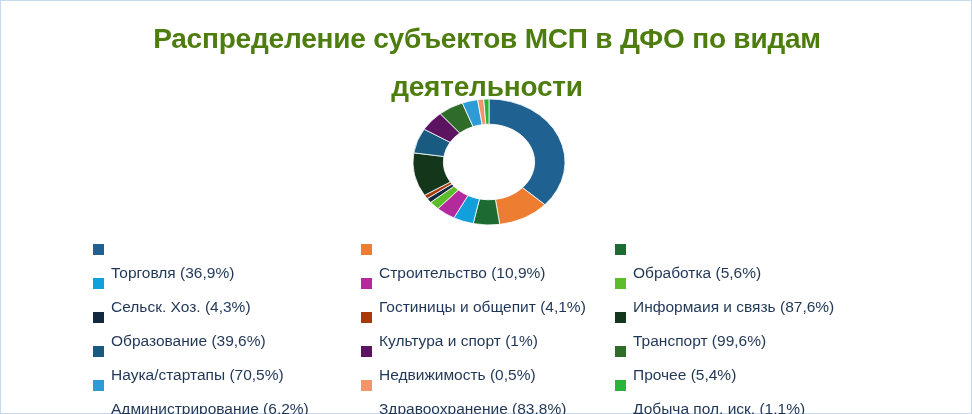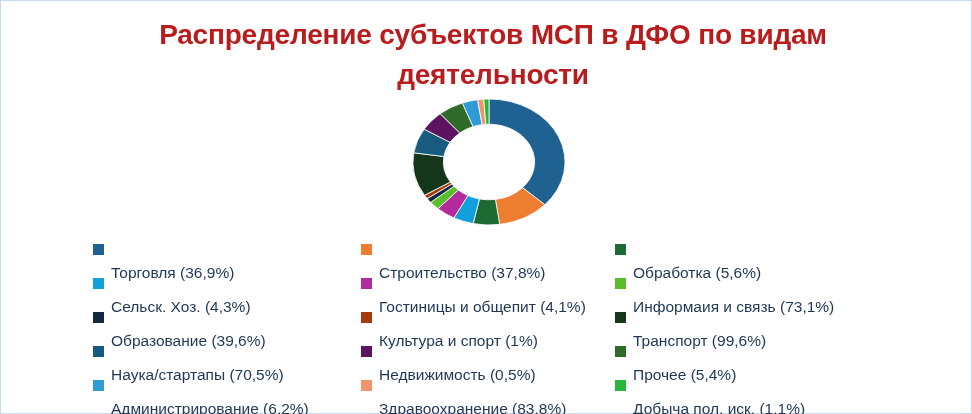--- a/index.html
+++ b/index.html
@@ -17,27 +17,27 @@
     position: relative;
     box-sizing: border-box;
     width: 972px;
     height: 414px;
     background: #ffffff;
     border: 1px solid #c7d9f0;
   }
   #chart-title {
     position: absolute;
     top: 14px;
-    left: 66px;
+    left: 60px;
     width: 852px;
     text-align: center;
     font-size: 28px;
     font-weight: bold;
-    line-height: 40px;
-    color: #b91c1c;
+    line-height: 48px;
+    color: #4d7c0f;
     letter-spacing: -0.2px;
   }
   #donut-wrap {
     position: absolute;
     left: 411px;
     top: 97px;
     width: 154px;
     height: 128px;
   }
   #donut-svg {
@@ -103,37 +103,37 @@
     </svg>
   </div>
 
   <div id="legend">
       <div class="legend-item">
         <span class="legend-swatch" style="background: rgb(31, 98, 146);"></span>
         <span class="legend-label">Торговля (36,9%)</span>
       </div>
       <div class="legend-item">
         <span class="legend-swatch" style="background: rgb(237, 125, 49);"></span>
-        <span class="legend-label">Строительство (37,8%)</span>
+        <span class="legend-label">Строительство (10,9%)</span>
       </div>
       <div class="legend-item">
         <span class="legend-swatch" style="background: rgb(29, 107, 51);"></span>
         <span class="legend-label">Обработка (5,6%)</span>
       </div>
       <div class="legend-item">
         <span class="legend-swatch" style="background: rgb(18, 160, 221);"></span>
         <span class="legend-label">Сельск. Хоз. (4,3%)</span>
       </div>
       <div class="legend-item">
         <span class="legend-swatch" style="background: rgb(179, 42, 156);"></span>
         <span class="legend-label">Гостиницы и общепит (4,1%)</span>
       </div>
       <div class="legend-item">
         <span class="legend-swatch" style="background: rgb(91, 189, 43);"></span>
-        <span class="legend-label">Информаия и связь (73,1%)</span>
+        <span class="legend-label">Информаия и связь (87,6%)</span>
       </div>
       <div class="legend-item">
         <span class="legend-swatch" style="background: rgb(18, 41, 63);"></span>
         <span class="legend-label">Образование (39,6%)</span>
       </div>
       <div class="legend-item">
         <span class="legend-swatch" style="background: rgb(166, 58, 11);"></span>
         <span class="legend-label">Культура и спорт (1%)</span>
       </div>
       <div class="legend-item">

